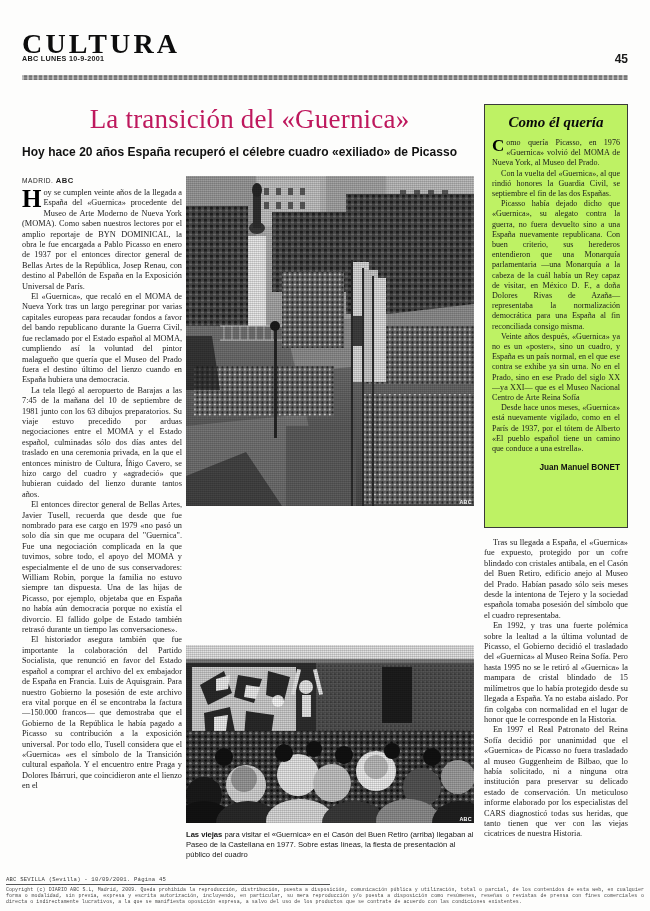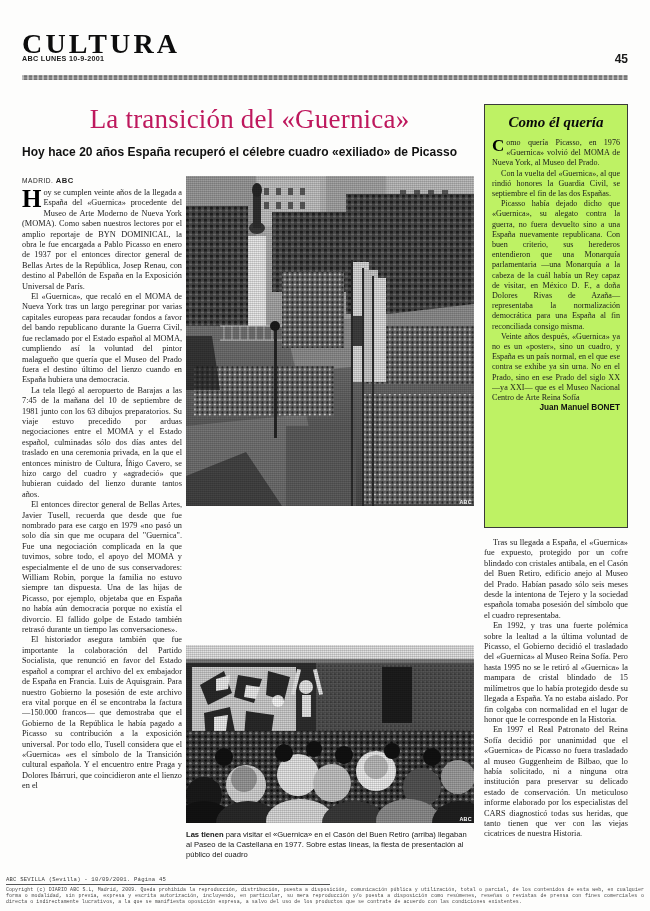--- a/index.html
+++ b/index.html
@@ -210,21 +210,21 @@
   .sidebar-dropcap {
     float: left;
     font-family: "Liberation Serif", serif;
     font-weight: bold;
     font-size: 17px;
     line-height: 13px;
     padding: 1px 2px 0 0;
     color: #000;
   }
   .sidebar-sign {
-    margin-top: 0;
+    margin-top: 9px;
     font-family: "Liberation Sans", sans-serif;
     font-weight: bold;
     font-size: 8.2px;
     text-align: right;
     color: #111;
   }
 
   
   .col-right {
     position: absolute;
@@ -461,30 +461,31 @@
           <circle cx="206" cy="106" r="8"></circle>
         <circle cx="246" cy="112" r="9"></circle>
           <circle cx="38" cy="112" r="9"></circle>
       </g>
     </svg>
     <div class="grain"></div>
     <div class="photo-credit dark">ABC</div>
   </div>
 
   <div class="caption">
-    <b>Las tienen</b><span> para visitar el «Guernica» en el Casón del Buen Retiro (arriba) llegaban al Paseo de la Castellana en 1977. Sobre estas líneas, la fiesta de presentación al público del cuadro</span>
+    <b>Las viejas</b><span> para visitar el «Guernica» en el Casón del Buen Retiro (arriba) llegaban al Paseo de la Castellana en 1977. Sobre estas líneas, la fiesta de presentación al público del cuadro</span>
   </div>
 
   <div class="sidebar-box">
     <div class="sidebar-title">Como él quería</div>
     <div class="sidebar-text">
       <p class="first"><span class="sidebar-dropcap">C</span><span>omo quería Picasso, en 1976 «Guernica» volvió del MOMA de Nueva York, al Museo del Prado.</span></p>
       <p><span>Con la vuelta del «Guernica», al que rindió honores la Guardia Civil, se septiembre el fin de las dos Españas.</span></p>
       <p><span>Picasso había dejado dicho que «Guernica», su alegato contra la guerra, no fuera devuelto sino a una España nuevamente republicana. Con buen criterio, sus herederos entendieron que una Monarquía parlamentaria —una Monarquía a la cabeza de la cuál había un Rey capaz de visitar, en México D. F., a doña Dolores Rivas de Azaña— representaba la normalización democrática para una España al fin reconciliada consigo misma.</span></p>
       <p><span>Veinte años después, «Guernica» ya no es un «poster», sino un cuadro, y España es un país normal, en el que ese contra se exhibe ya sin urna. No en el Prado, sino en ese Prado del siglo XX —ya XXI— que es el Museo Nacional Centro de Arte Reina Sofía</span></p>
+      <p><span>Desde hace unos meses, «Guernica» está nuevamente vigilado, como en el París de 1937, por el tótem de Alberto «El pueblo español tiene un camino que conduce a una estrella».</span></p>
     </div>
     <div class="sidebar-sign">Juan Manuel BONET</div>
   </div>
 
   <div class="col-right">
     <div class="body-text">
       <p><span>Tras su llegada a España, el «Guernica» fue expuesto, protegido por un cofre blindado con cristales antibala, en el Casón del Buen Retiro, edificio anejo al Museo del Prado. Habían pasado sólo seis meses desde la intentona de Tejero y la sociedad española tomaba posesión del símbolo que el cuadro representaba.</span></p>
       <p><span>En 1992, y tras una fuerte polémica sobre la lealtad a la última voluntad de Picasso, el Gobierno decidió el trasladado del «Guernica» al Museo Reina Sofía. Pero hasta 1995 no se le retiró al «Guernica» la mampara de cristal blindado de 15 milímetros que lo había protegido desde su llegada a España. Ya no estaba aislado. Por fin colgaba con normalidad en el lugar de honor que le corresponde en la Historia.</span></p>
       <p><span>En 1997 el Real Patronato del Reina Sofía decidió por unanimidad que el «Guernica» de Picasso no fuera trasladado al museo Guggenheim de Bilbao, que lo había solicitado, ni a ninguna otra institución para preservar su delicado estado de conservación. Un meticuloso informe elaborado por los especialistas del CARS diagnosticó todas sus heridas, que tanto tienen que ver con las viejas cicatrices de nuestra Historia.</span></p>
     </div>

